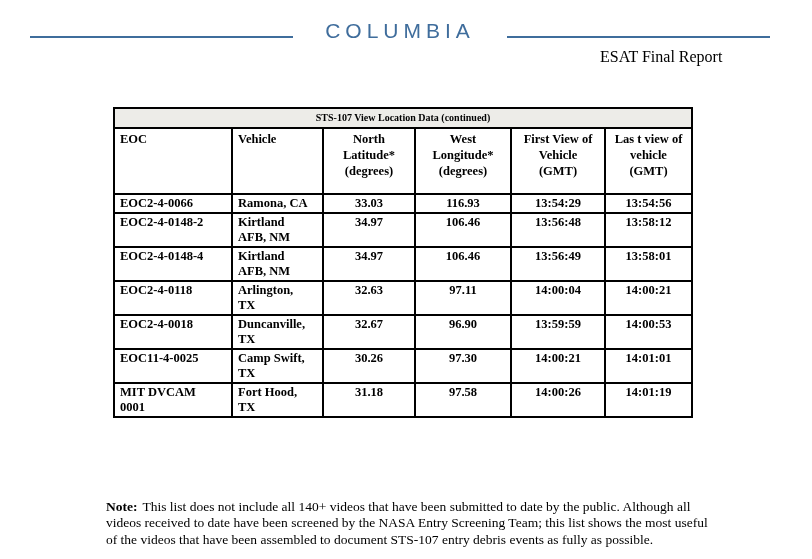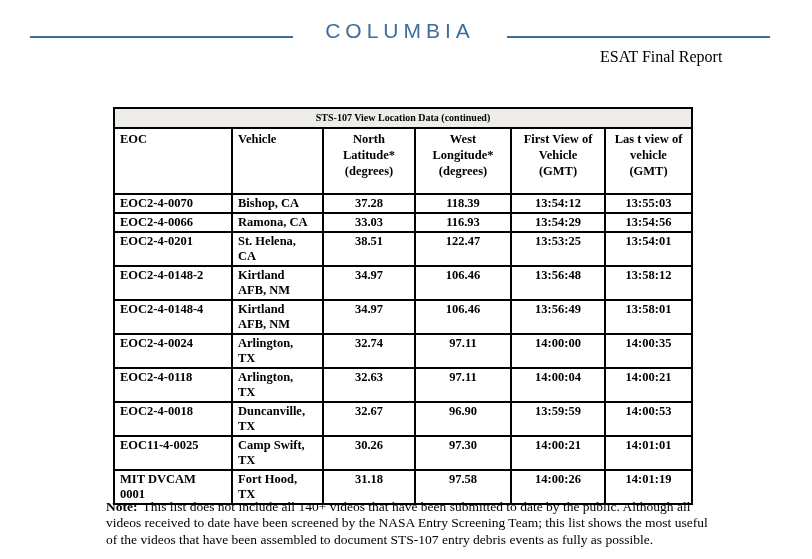--- a/index.html
+++ b/index.html
@@ -138,72 +138,46 @@
         <th class="hdr">First View of
 Vehicle
 (GMT)</th>
         <th class="hdr">Las t view of
 vehicle
 (GMT)</th>
       </tr>
     </thead>
     <tbody>
       <tr>
-        <td class="left">EOC2-4-0070</td>
-        <td class="left">Bishop, CA</td>
-        <td class="center">37.28</td>
-        <td class="center">118.39</td>
-        <td class="center">13:54:12</td>
-        <td class="center">13:55:03</td>
-      </tr>
-      <tr>
         <td class="left">EOC2-4-0066</td>
         <td class="left">Ramona, CA</td>
         <td class="center">33.03</td>
         <td class="center">116.93</td>
         <td class="center">13:54:29</td>
         <td class="center">13:54:56</td>
-      </tr>
-      <tr>
-        <td class="left">EOC2-4-0201</td>
-        <td class="left">St. Helena,
-CA</td>
-        <td class="center">38.51</td>
-        <td class="center">122.47</td>
-        <td class="center">13:53:25</td>
-        <td class="center">13:54:01</td>
       </tr>
       <tr>
         <td class="left">EOC2-4-0148-2</td>
         <td class="left">Kirtland
 AFB, NM</td>
         <td class="center">34.97</td>
         <td class="center">106.46</td>
         <td class="center">13:56:48</td>
         <td class="center">13:58:12</td>
       </tr>
       <tr>
         <td class="left">EOC2-4-0148-4</td>
         <td class="left">Kirtland
 AFB, NM</td>
         <td class="center">34.97</td>
         <td class="center">106.46</td>
         <td class="center">13:56:49</td>
         <td class="center">13:58:01</td>
       </tr>
       <tr>
-        <td class="left">EOC2-4-0024</td>
-        <td class="left">Arlington,
-TX</td>
-        <td class="center">32.74</td>
-        <td class="center">97.11</td>
-        <td class="center">14:00:00</td>
-        <td class="center">14:00:35</td>
-      </tr>
-      <tr>
         <td class="left">EOC2-4-0118</td>
         <td class="left">Arlington,
 TX</td>
         <td class="center">32.63</td>
         <td class="center">97.11</td>
         <td class="center">14:00:04</td>
         <td class="center">14:00:21</td>
       </tr>
       <tr>
         <td class="left">EOC2-4-0018</td>

